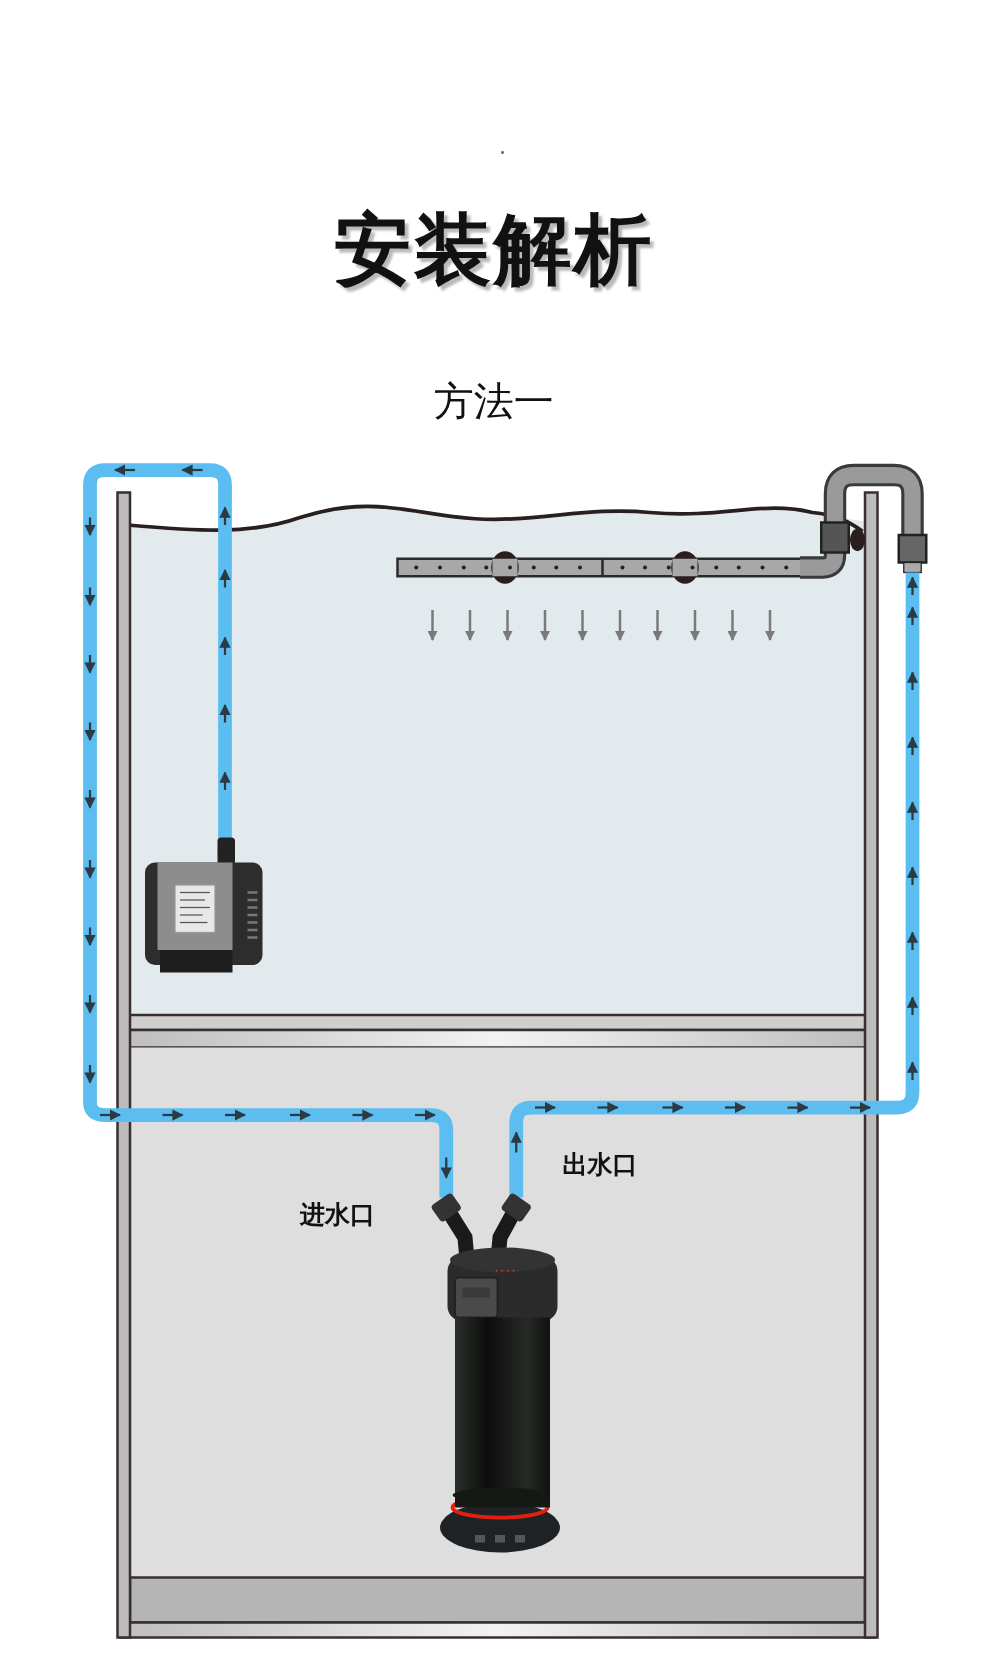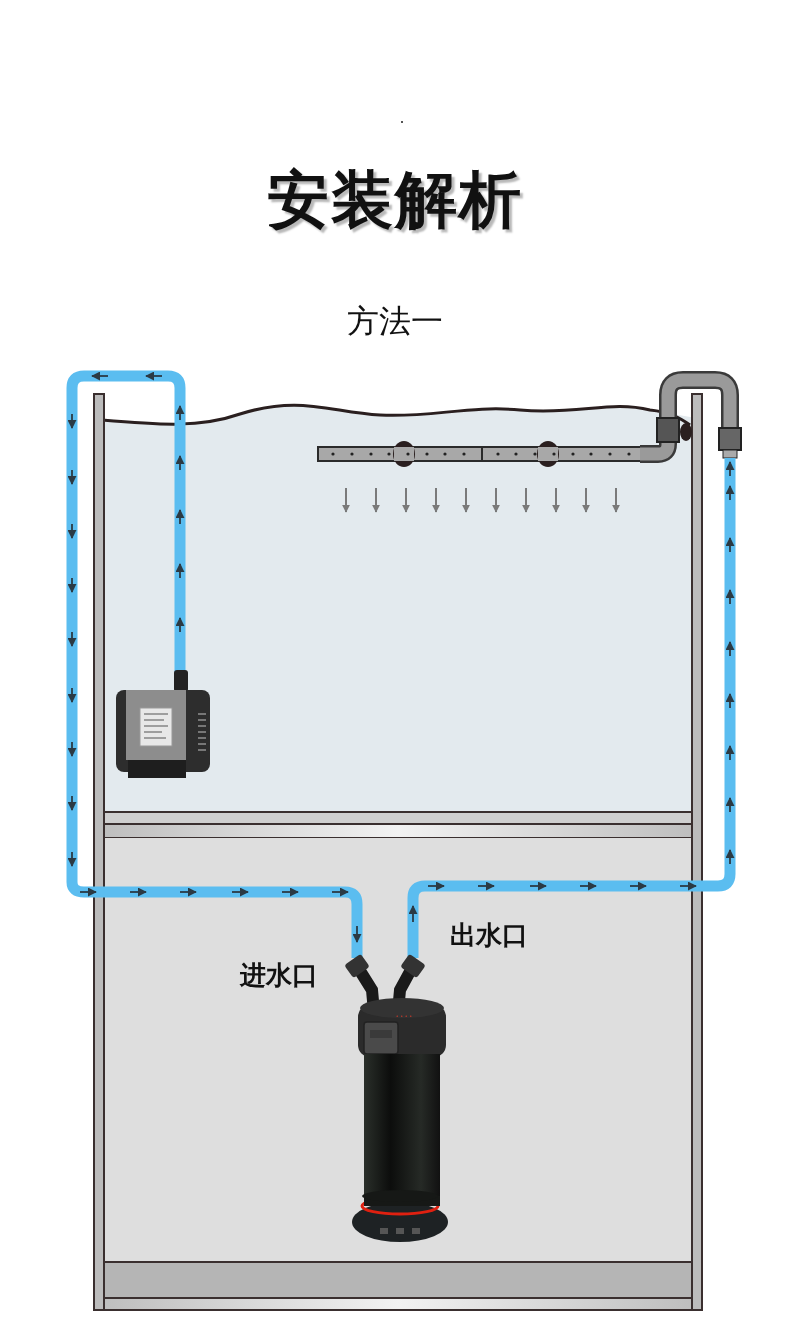--- a/index.html
+++ b/index.html
@@ -4,21 +4,21 @@
   <style>
     html, body { margin: 0; padding: 0; background: #ffffff; }
     body { width: 790px; height: 1333px; position: relative; overflow: hidden;
            font-family: "DejaVu Sans", "Liberation Sans", sans-serif; }
     .title { position: absolute; left: 0; width: 790px; top: 158px; text-align: center;
              font-size: 62px; font-weight: bold; color: #111; letter-spacing: 2px;
              text-shadow: 3px 3px 2px rgba(0,0,0,0.28); }
     .subtitle { position: absolute; left: 0; width: 790px; top: 300px; text-align: center;
                 font-size: 32px; color: #111; }
     .dot { position: absolute; left: 401px; top: 121px; width: 2px; height: 2px; background: #555; }
-    .label { position: absolute; font-size: 26px; font-weight: bold; color: #111; }
+    .label { position: absolute; font-size: 20px; font-weight: bold; color: #111; }
     svg.diagram { position: absolute; left: 0; top: 0; }
   </style>
 </head>
 <body>
 
 <div class="dot"></div>
 <div class="title">安装解析</div>
 <div class="subtitle">方法一</div>
 
 <svg class="diagram" width="790" height="1333" viewBox="0 0 790 1333">

